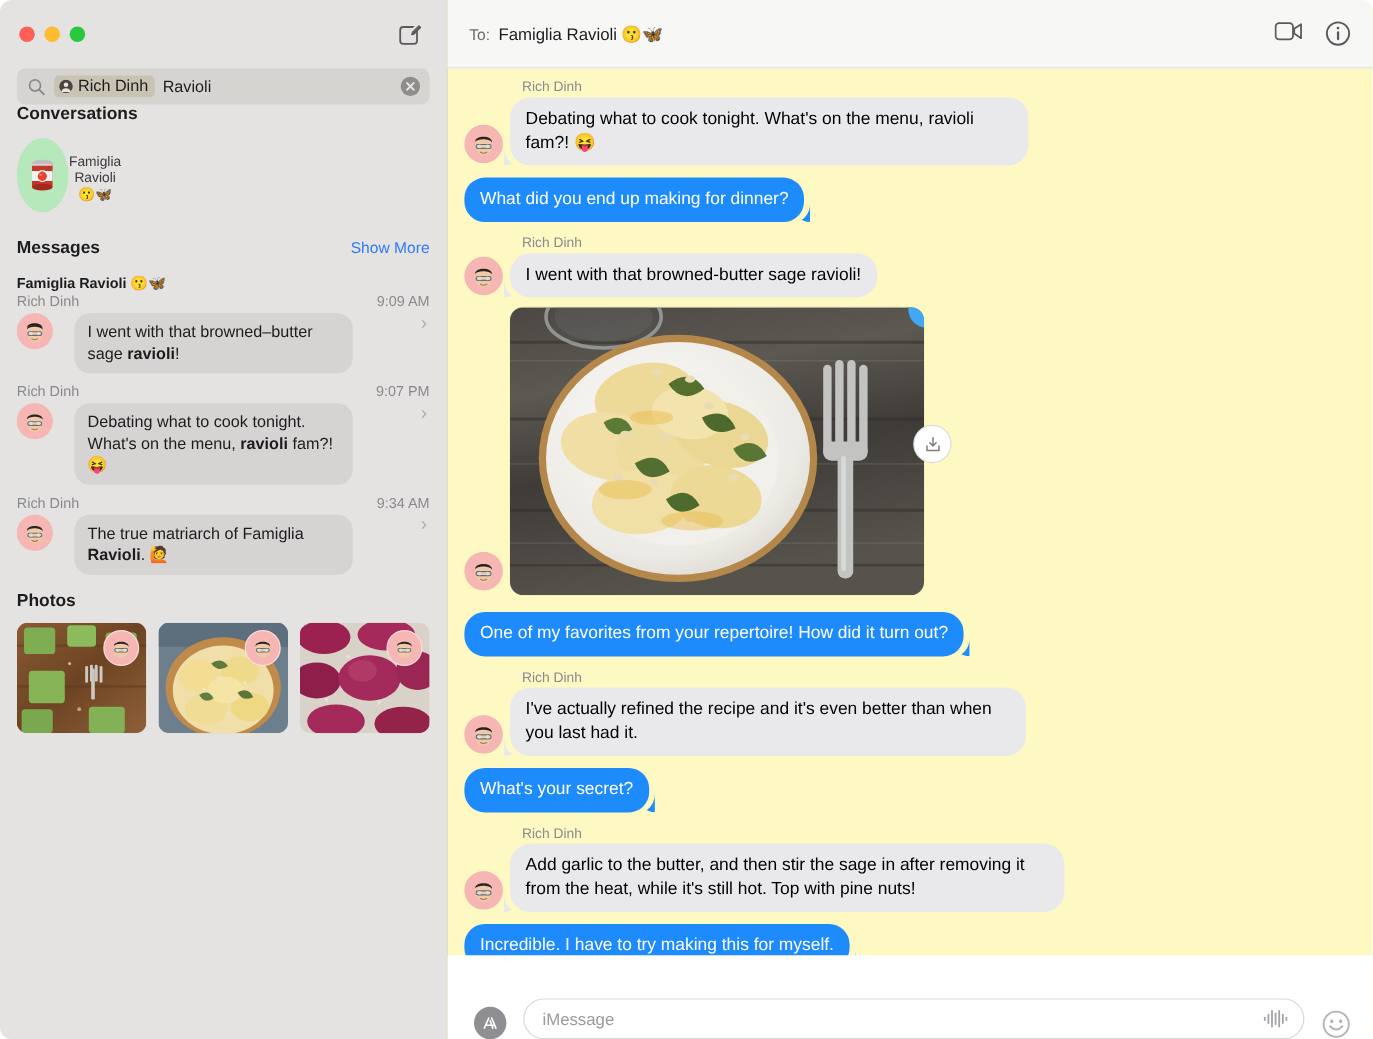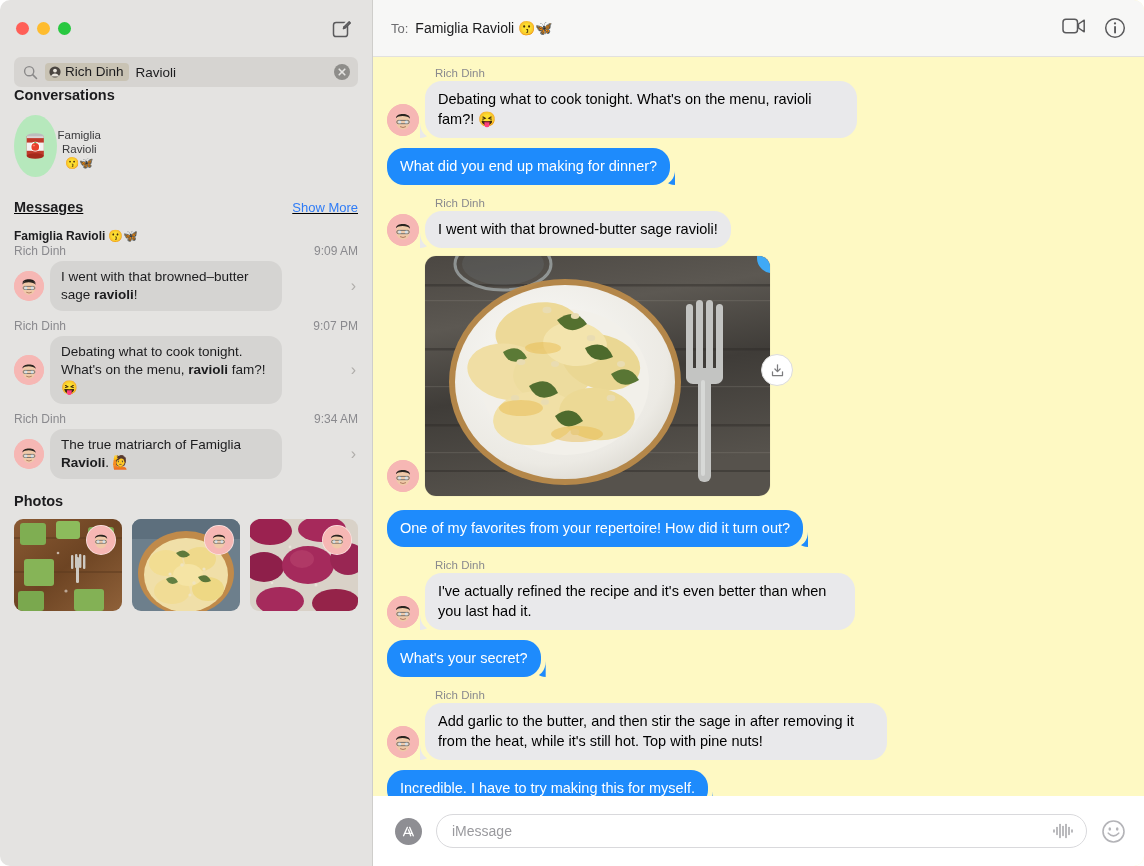--- a/index.html
+++ b/index.html
@@ -79,23 +79,22 @@
     display: flex; align-items: center; justify-content: center;
     cursor: pointer; flex: 0 0 16px;
   }
   .clear-btn svg { width: 8px; height: 8px; }
 
   .section-head {
     font-size: 14.5px; font-weight: bold; color: #1c1c1e;
     padding: 0 14px;
   }
   .section-row {
-    display: flex; align-items: flex-end; justify-content: space-between;
+    display: flex; align-items: flex-start; justify-content: space-between;
     padding: 0 14px;
-    text-decoration: underline;
   }
   .show-more {
     font-size: 13px; color: #2f7cf6; cursor: pointer; font-weight: 500;
   }
 
   
   .conv-list { display: flex; padding: 12px 14px 0 14px; }
   .conv-item {
     width: 88px; display: flex; align-items: center;
     cursor: pointer;
@@ -115,21 +114,21 @@
   .msg-results { margin-top: 6px; }
   .msg-group { padding: 0 14px; }
   .msg-conv-title {
     font-size: 12px; font-weight: bold; color: #1c1c1e; margin-top: 8px;
   }
   .msg-meta {
     display: flex; justify-content: space-between; align-items: baseline;
     font-size: 12px; color: #8a8a8e; margin-top: 1px;
   }
   .msg-row {
-    display: flex; align-items: center; gap: 6px; margin-top: 3px;
+    display: flex; gap: 18px; margin-top: 3px;
     cursor: pointer;
   }
   .msg-avatar {
     width: 30px; height: 30px; border-radius: 50%;
     background: #f6b7b4; overflow: hidden; flex: 0 0 30px;
     display: flex; align-items: center; justify-content: center;
   }
   .msg-bubble {
     background: #d5d4d2;
     border-radius: 13px;
@@ -240,21 +239,21 @@
     position: absolute; left: 374px; top: 98px;
     width: 32px; height: 32px; border-radius: 50%;
     background: #fff; border: 1px solid #dcdcdc;
     display: flex; align-items: center; justify-content: center;
     cursor: pointer;
   }
 
   
   .compose {
     flex: 0 0 70px; height: 70px;
-    display: flex; align-items: center;
+    display: flex; align-items: flex-end;
     padding: 0 18px 0 22px; gap: 14px;
     background: #fff;
   }
   .apps-btn {
     width: 27px; height: 27px; border-radius: 50%;
     background: #8e8e93;
     display: flex; align-items: center; justify-content: center;
     cursor: pointer; flex: 0 0 27px;
   }
   .input-pill {

